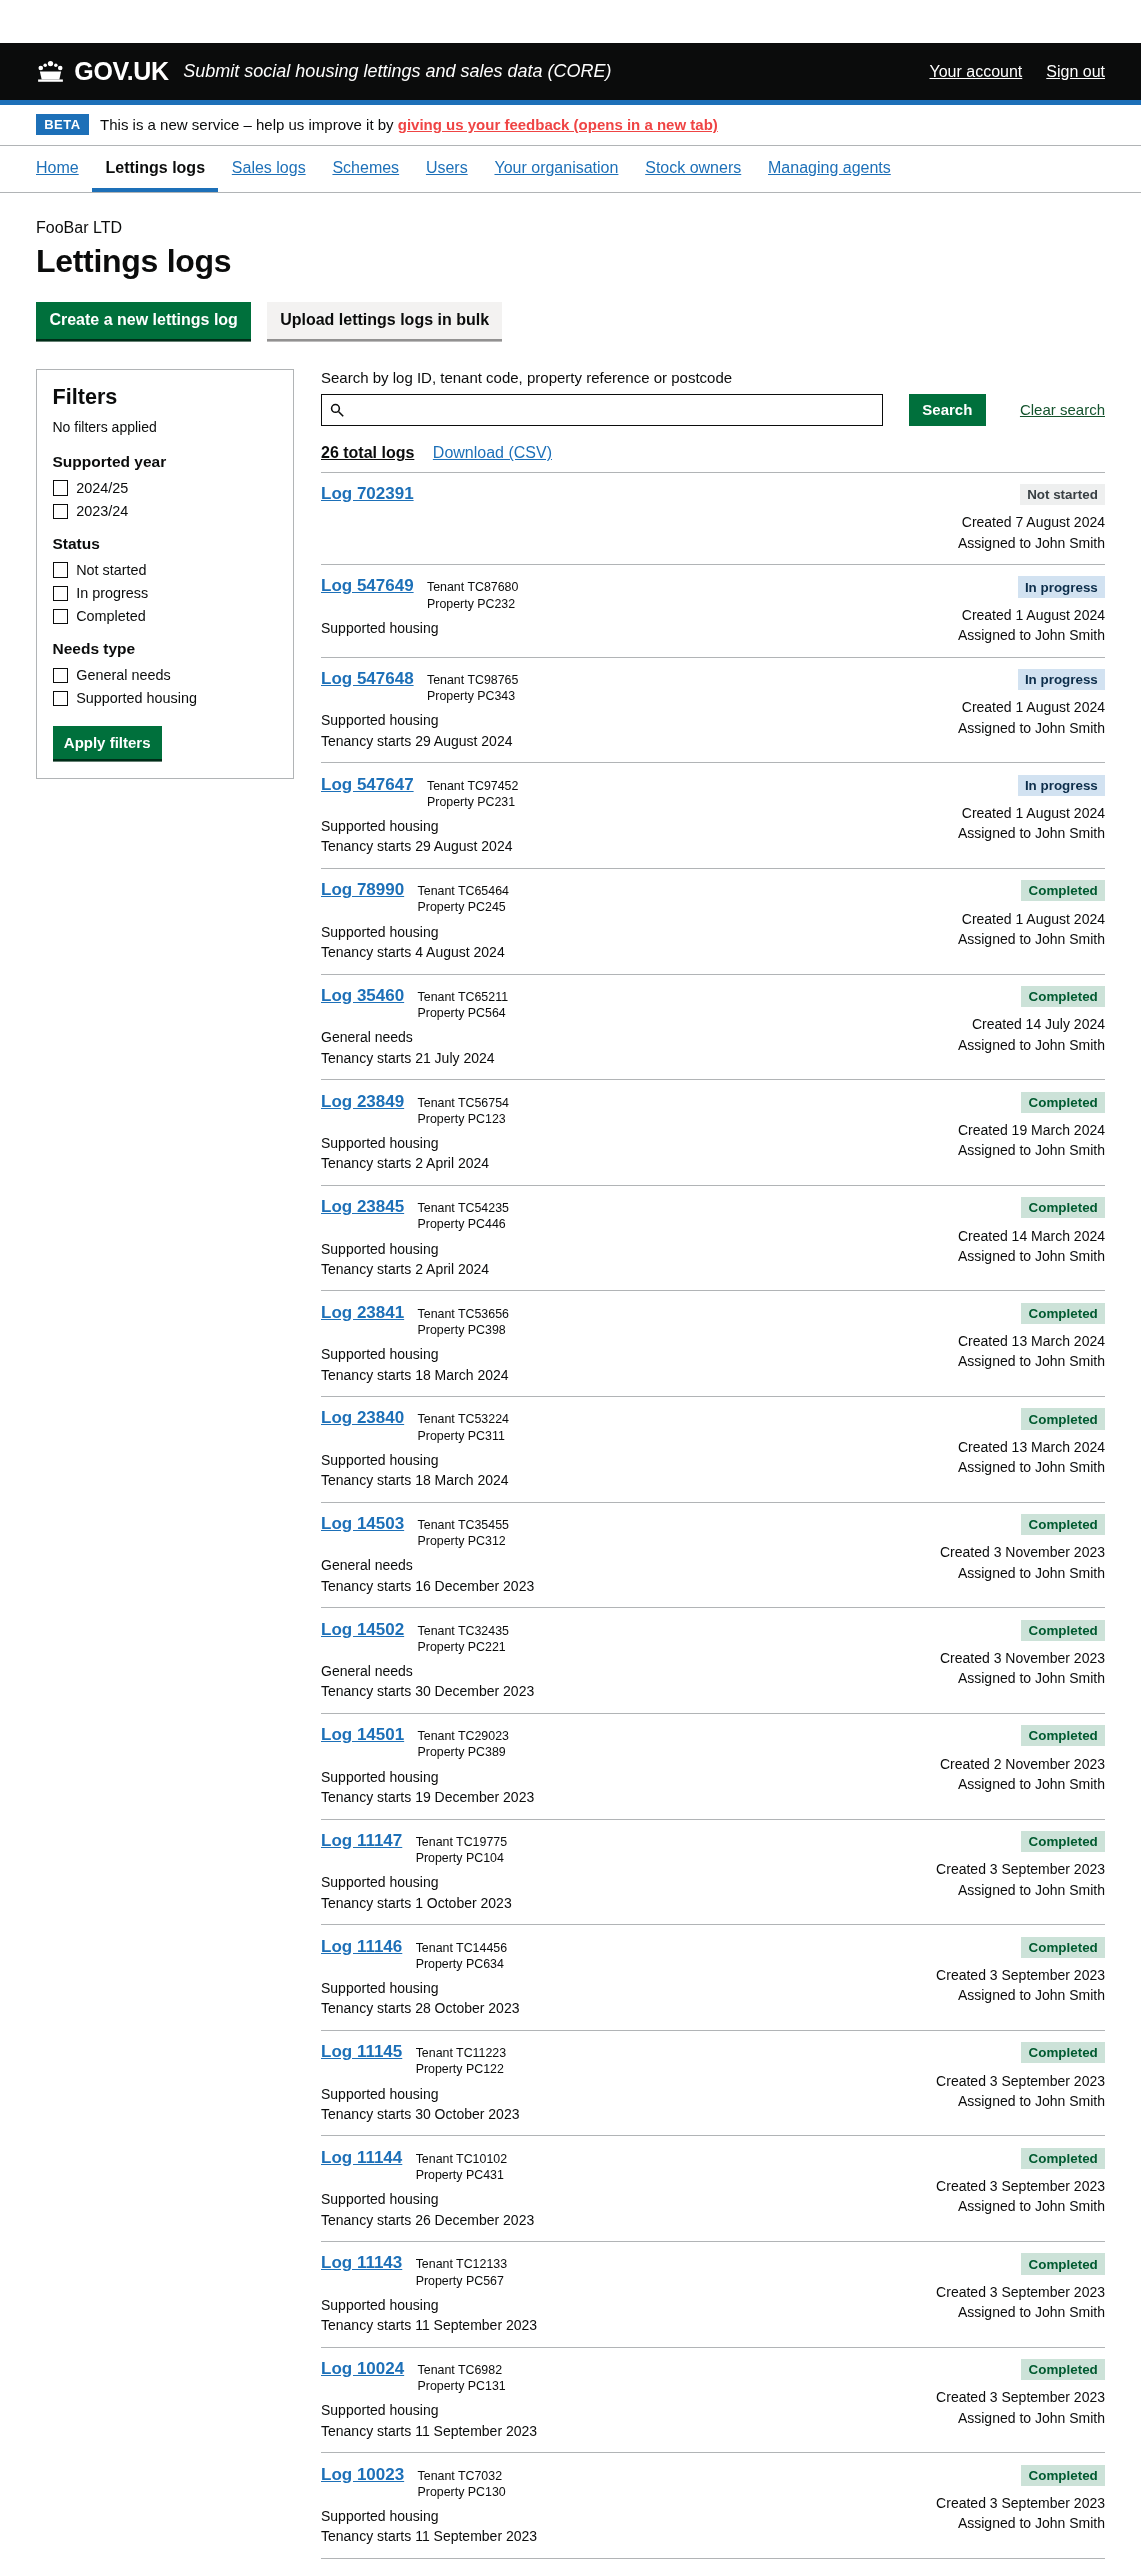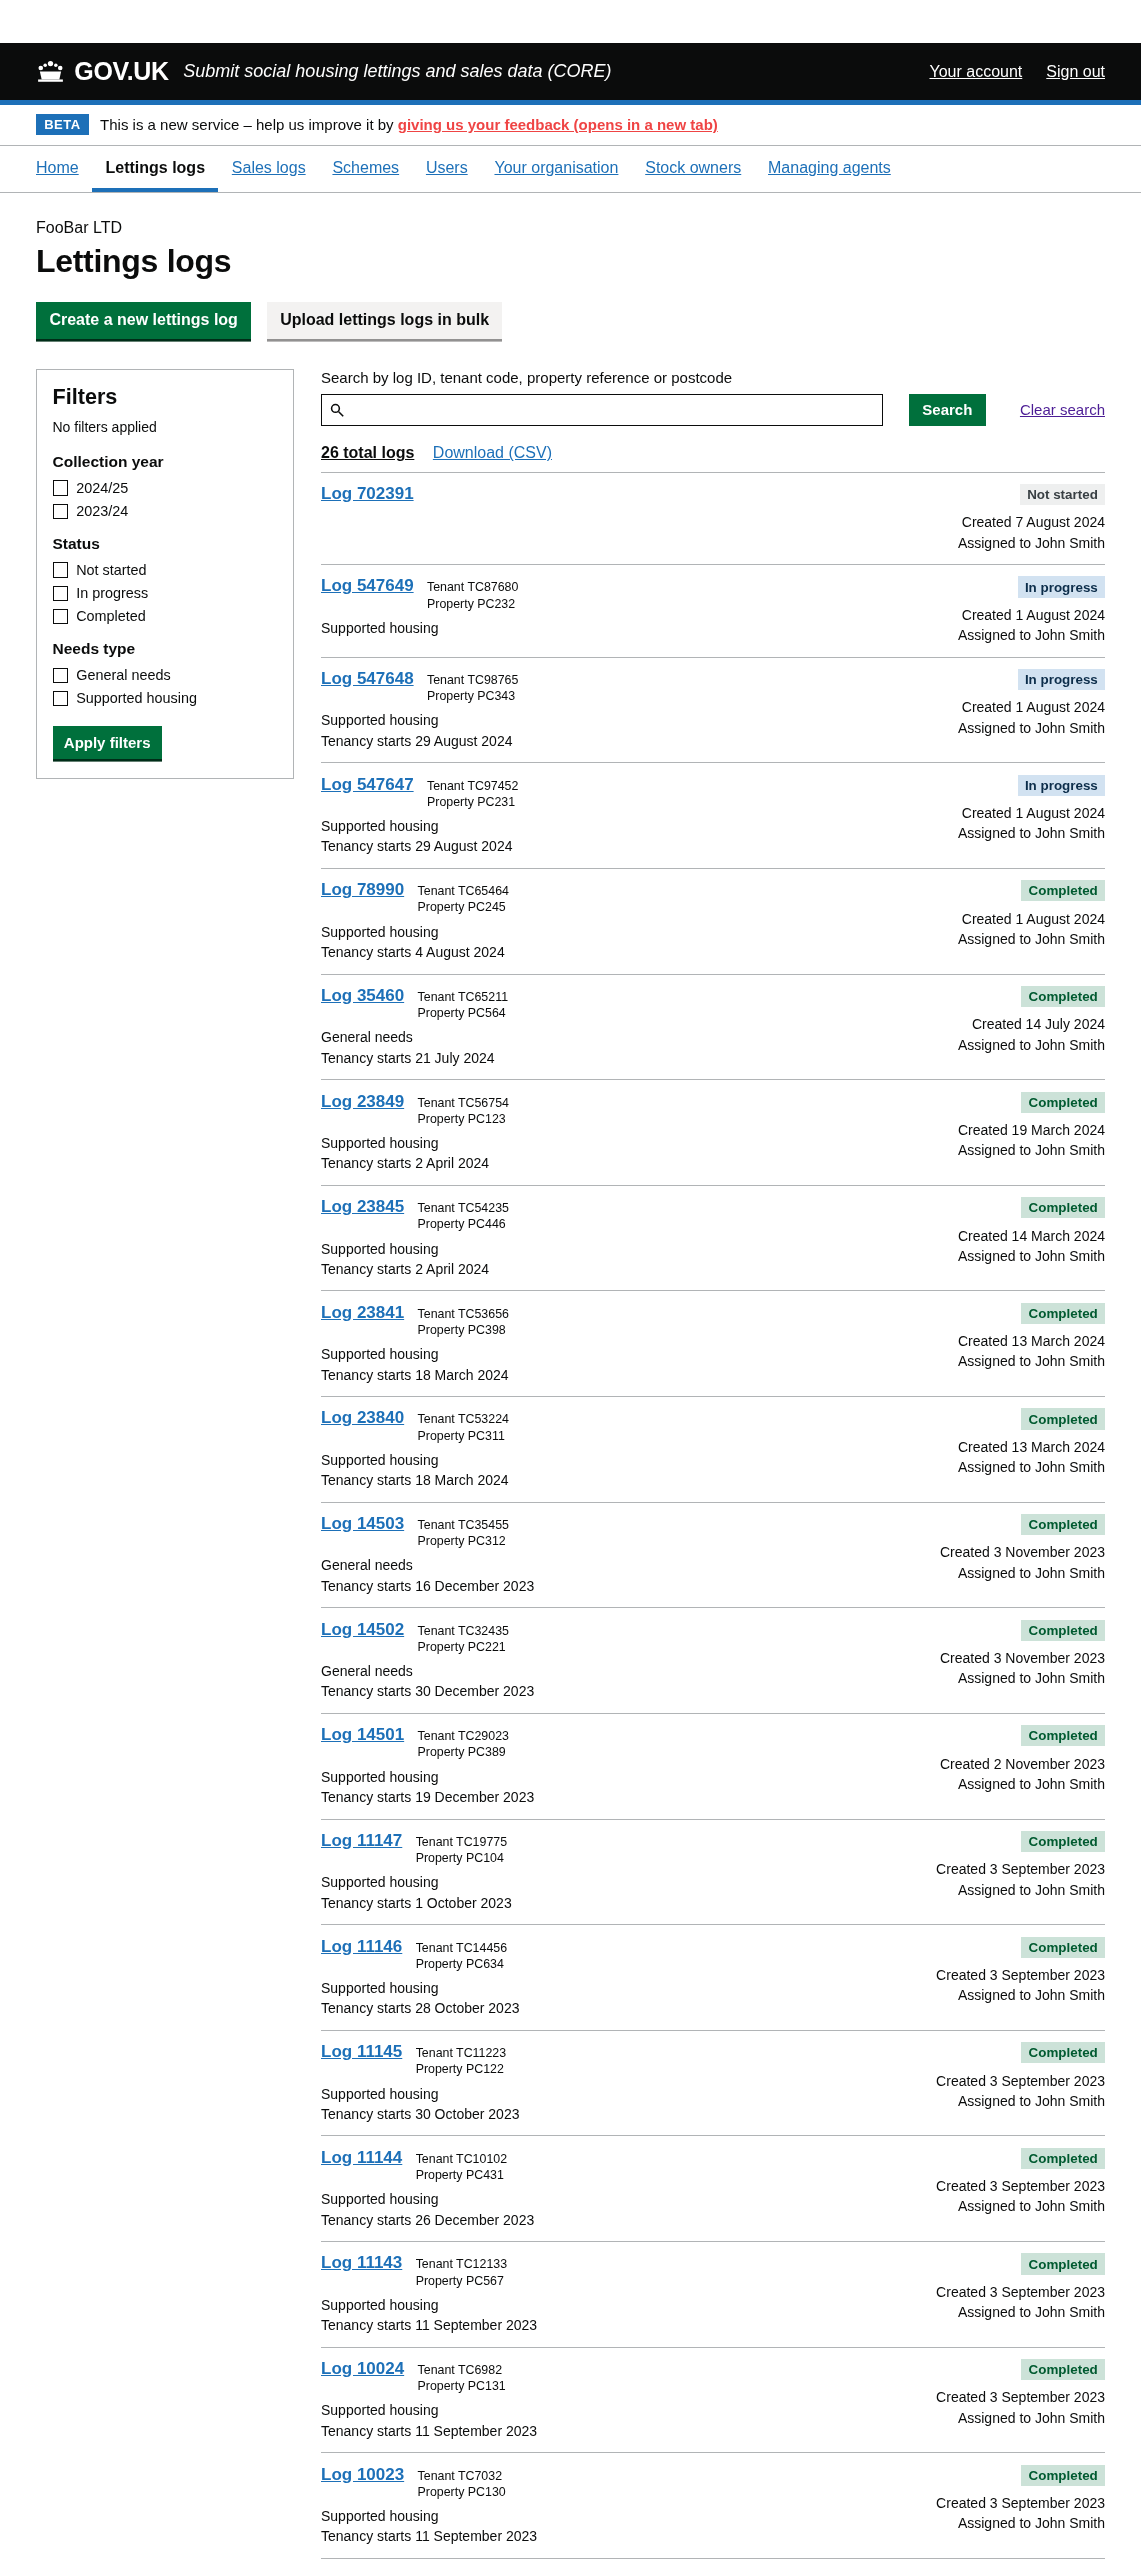--- a/index.html
+++ b/index.html
@@ -205,21 +205,21 @@
     font-size: 15px;
     font-weight: bold;
     border: none;
     padding: 0 13.4px;
     height: 32px;
     margin-left: 5.2px;
     cursor: pointer;
     font-family: "Liberation Sans", sans-serif;
   }
   .clear-link {
-    color: #4c1d95;
+    color: #14532d;
     font-size: 15px;
     text-decoration: underline;
     align-self: center;
     margin-left: 13.4px;
     cursor: pointer;
   }
 
   .count-row {
     display: flex; align-items: baseline; gap: 18.5px;
     font-size: 16px;
@@ -343,21 +343,21 @@
     </div>
 
     <div class="main-grid">
 
       <div class="filters-col">
         <div class="filters-box">
           <h2 class="filters-title">Filters</h2>
           <div class="filters-status">No filters applied</div>
 
           <div class="filter-group">
-            <div class="filter-legend">Collection year</div>
+            <div class="filter-legend">Supported year</div>
             <label class="filter-option">
               <span class="checkbox"></span>
               <span class="filter-label">2024/25</span>
             </label>
             <label class="filter-option">
               <span class="checkbox"></span>
               <span class="filter-label">2023/24</span>
             </label>
           </div>
 

